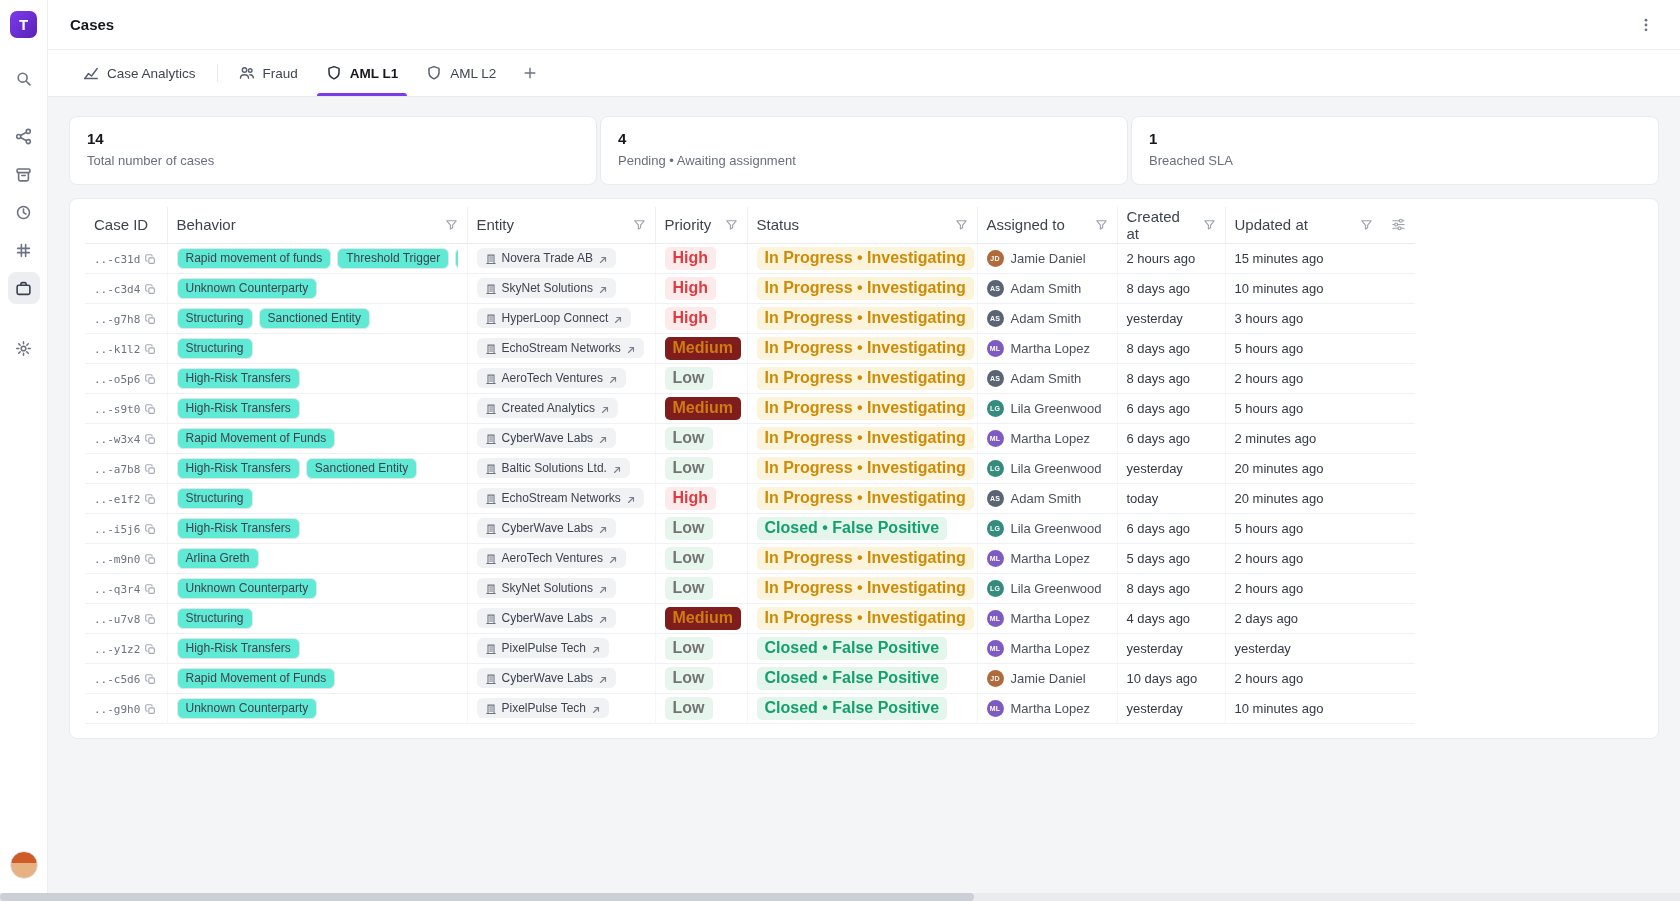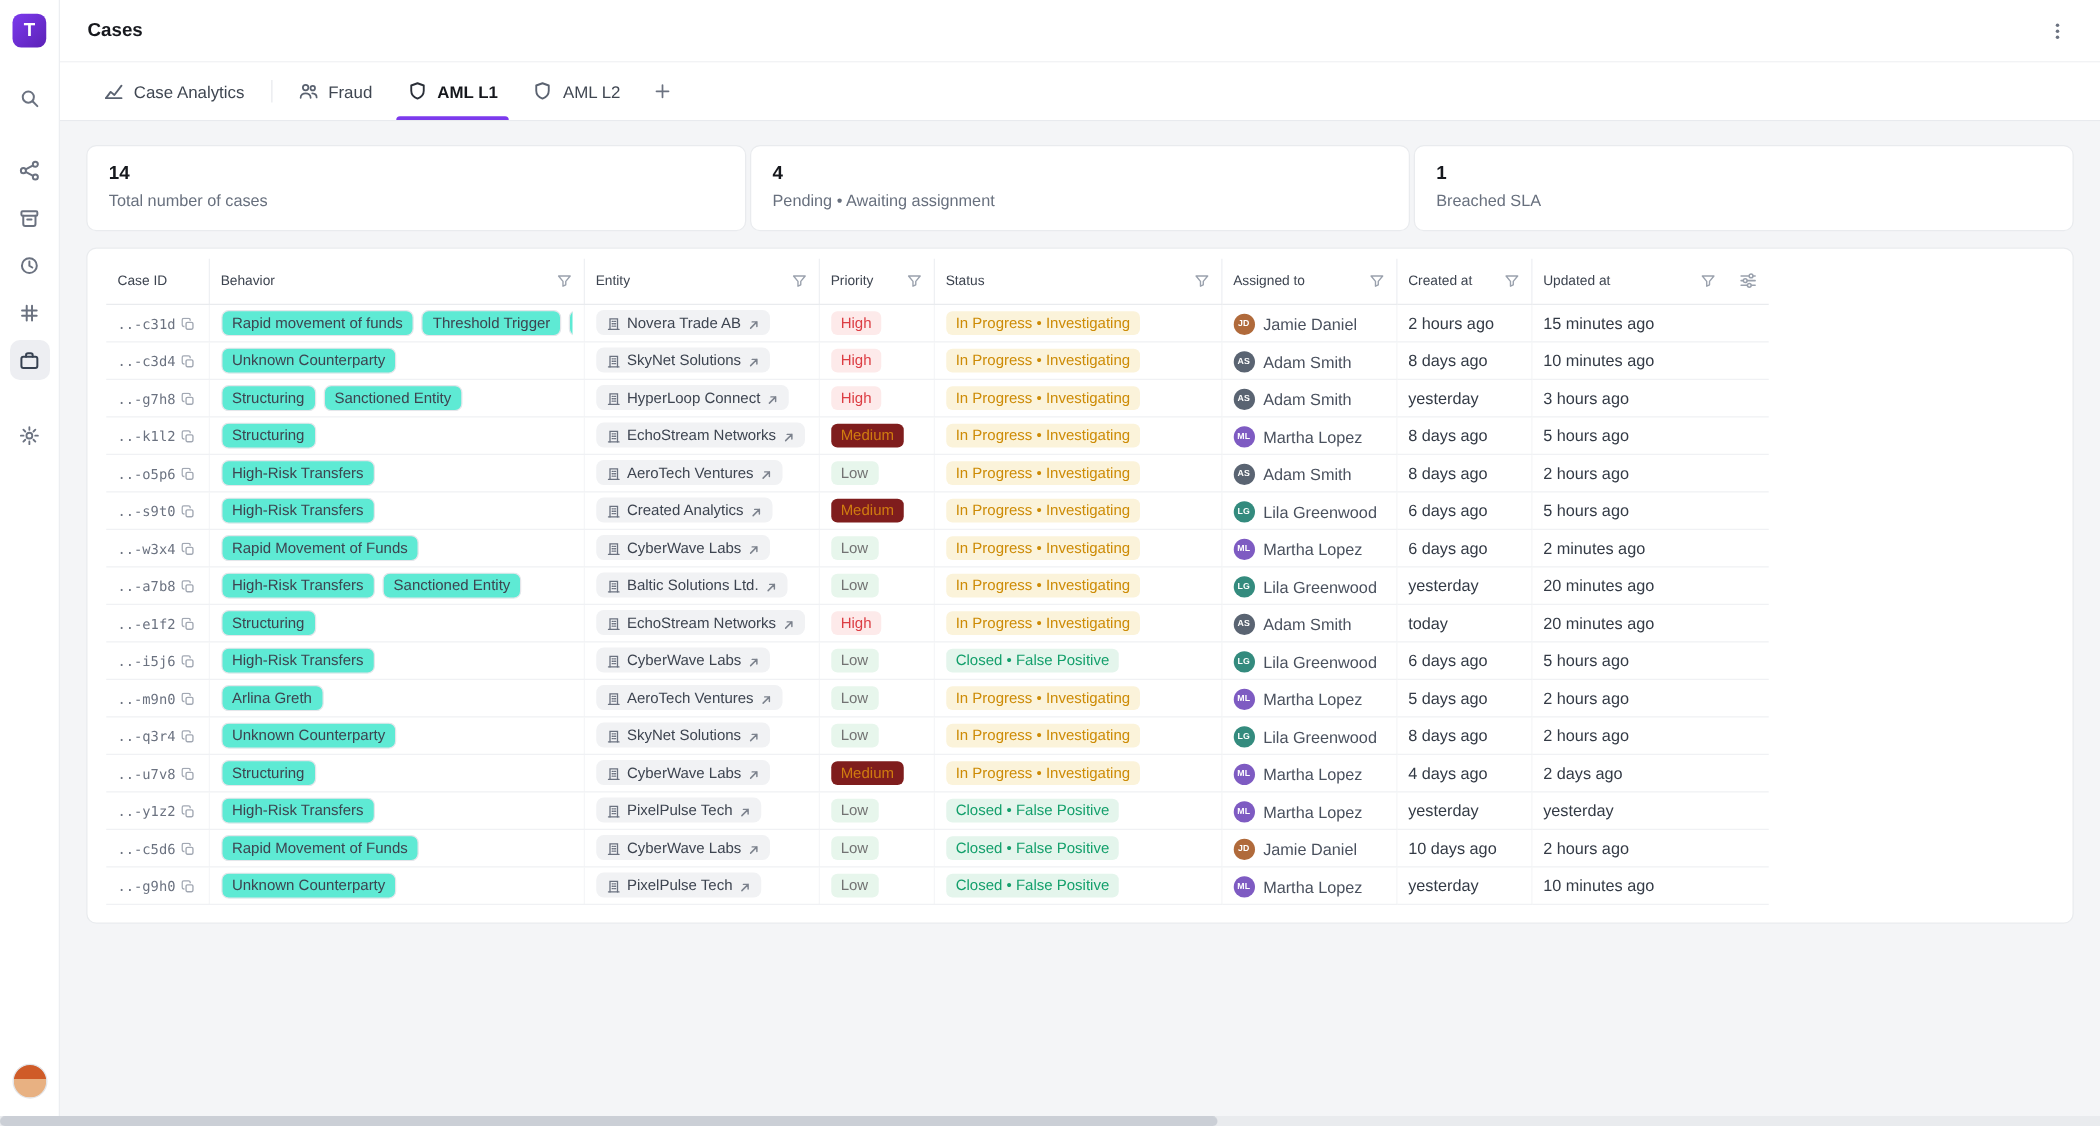--- a/index.html
+++ b/index.html
@@ -38,40 +38,40 @@
 
   
   .content{flex:1;padding:19px 21px;overflow:hidden}
   .stats{display:grid;grid-template-columns:1fr 1fr 1fr;gap:3px}
   .stat-card{background:#fff;border:1px solid #e9ebee;border-radius:8px;padding:13px 17px;height:69px}
   .stat-value{font-size:15px;font-weight:700;color:#16181d}
   .stat-label{font-size:13px;color:#68707e;margin-top:6px}
 
   .table-card{margin-top:13px;background:#fff;border:1px solid #e9ebee;border-radius:8px;padding:8px 15px 14px;height:541px;overflow:hidden}
   table{border-collapse:collapse;table-layout:fixed;width:1330px;font-size:13px}
-  th{height:36px;font-weight:500;color:#3d4450;text-align:left;border-bottom:1px solid #e9ebee;border-right:1px solid #eef0f3;padding:0 9px;font-size:11px}
+  th{height:36px;font-weight:500;color:#3d4450;text-align:left;border-bottom:1px solid #e9ebee;border-right:1px solid #eef0f3;padding:0 9px;font-size:15px}
   th:last-child{border-right:none}
   .th-in{display:flex;align-items:center;gap:6px}
   .funnel{margin-left:auto;color:#9aa1ad;width:13px;height:13px;flex:0 0 auto;cursor:pointer}
   .sliders{color:#9aa1ad;width:15px;height:15px;margin-left:12px;flex:0 0 auto;cursor:pointer}
   td{height:30px;border-bottom:1px solid #f0f1f4;border-right:1px solid #f5f6f8;padding:0 9px;color:#333a45;white-space:nowrap;overflow:hidden}
   td:last-child{border-right:none}
   tr{cursor:pointer}
 
   .id-wrap{display:inline-flex;align-items:center;gap:5px;font-family:"DejaVu Sans Mono",monospace;font-size:11px;color:#6b7280}
   .copy-icon{width:11px;height:11px;color:#a2a8b3}
 
   .tags{display:flex;gap:6px;overflow:hidden}
   .tag{border:1px solid #e4e6ea;border-radius:6px;padding:2.5px 8px;font-size:12px;color:#3d4450;white-space:nowrap;flex:0 0 auto;background:#5eead4}
 
   .entity-pill{display:inline-flex;align-items:flex-end;gap:5px;background:#f1f2f4;border-radius:6px;padding:3px 8px;font-size:12px;color:#3d4450;max-width:100%;cursor:pointer}
   .bld{width:12px;height:12px;color:#6b7280;flex:0 0 auto}
   .arr{width:10px;height:10px;color:#7c828d;flex:0 0 auto}
 
-  .pill{display:inline-flex;align-items:center;border-radius:5px;padding:2.5px 8px;font-size:12px;font-weight:400;white-space:nowrap}
+  .pill{display:inline-flex;align-items:center;border-radius:5px;padding:2.5px 8px;font-size:16px;font-weight:700;white-space:nowrap}
   .pri-high{background:#fdeaea;color:#dc3d43}
   .pri-medium{background:#7f1d1d;color:#d07c10}
   .pri-low{background:#e7f6ec;color:#737373}
   .sta-progress{background:#fbf3da;color:#cd8b06}
   .sta-closed{background:#e4f5ec;color:#14a06c}
 
   .assignee{display:inline-flex;align-items:center;gap:7px;color:#4a515e}
   .av{width:17px;height:17px;border-radius:50%;color:#fff;font-size:7px;font-weight:700;display:inline-flex;align-items:center;justify-content:center;flex:0 0 auto;letter-spacing:.2px}
 
   .hscroll{position:fixed;left:0;right:0;bottom:0;height:8px;background:#e9ebee}

